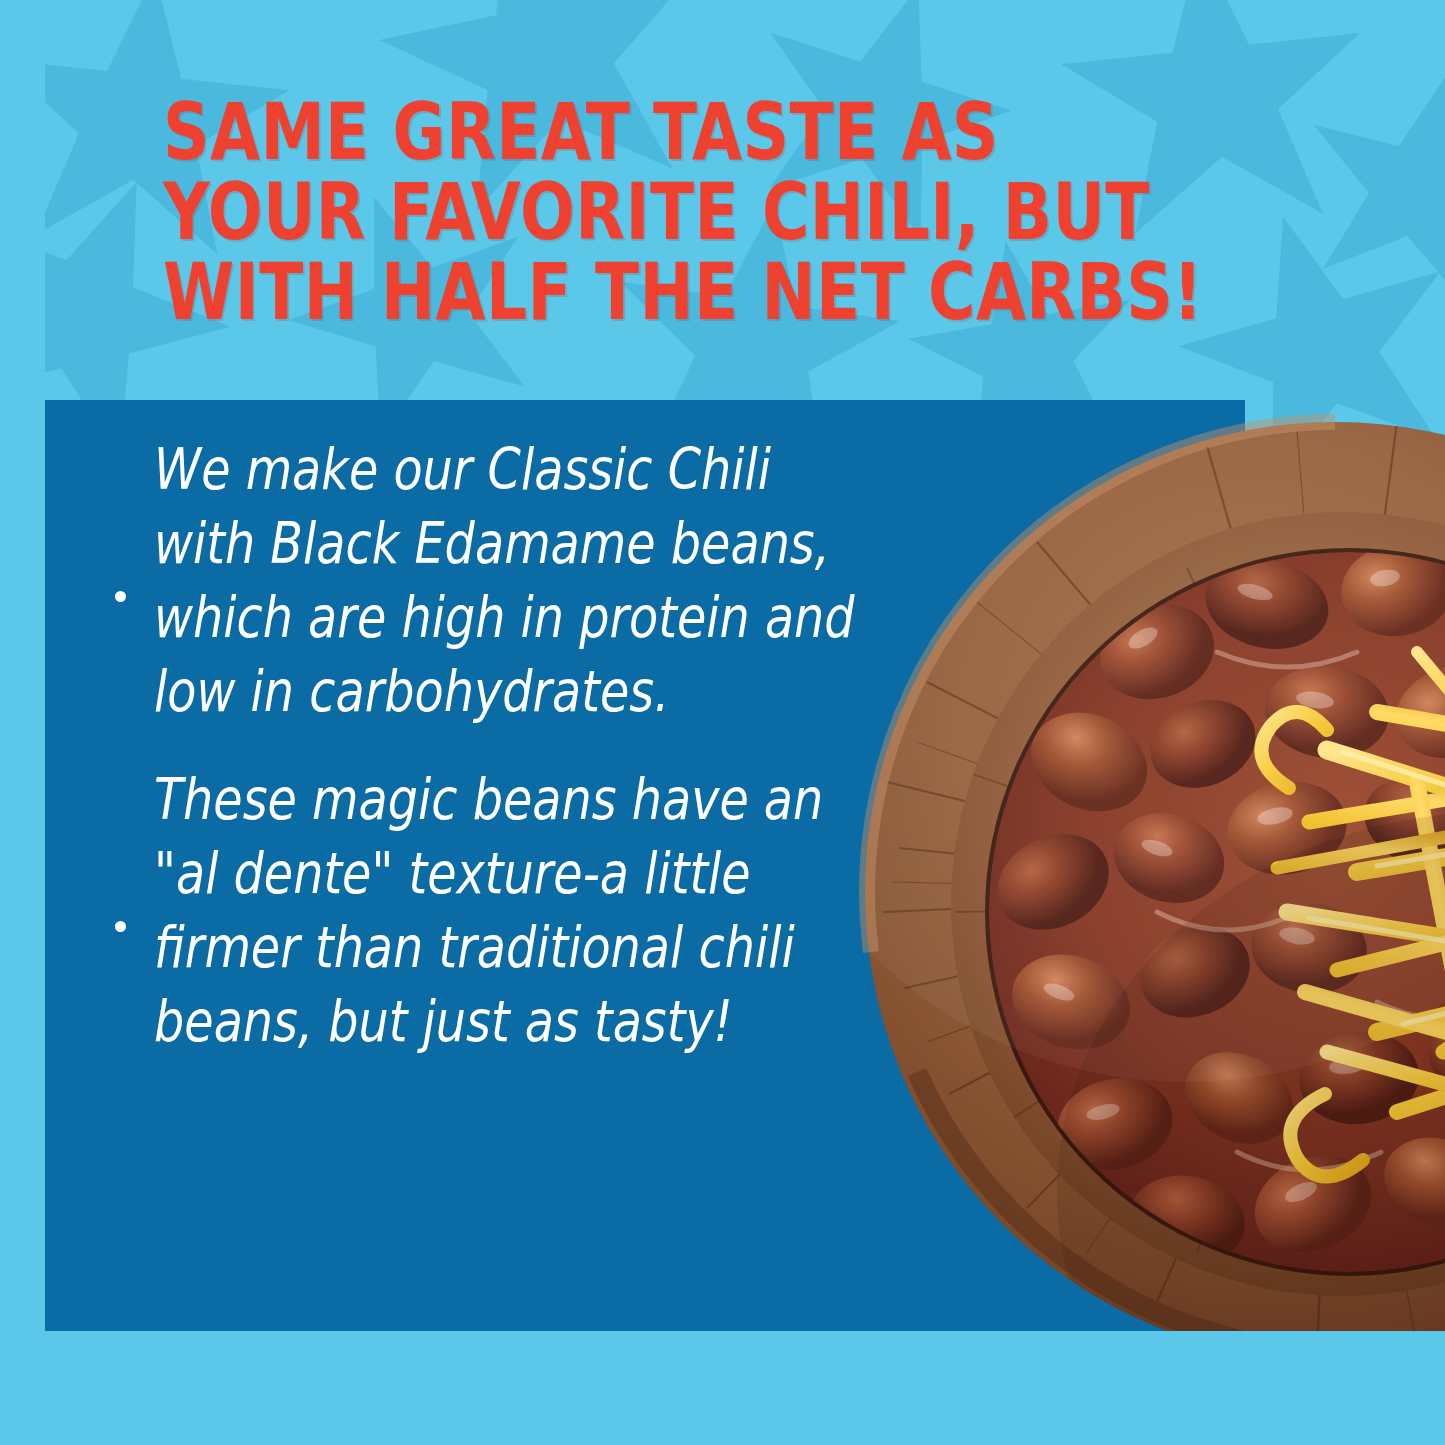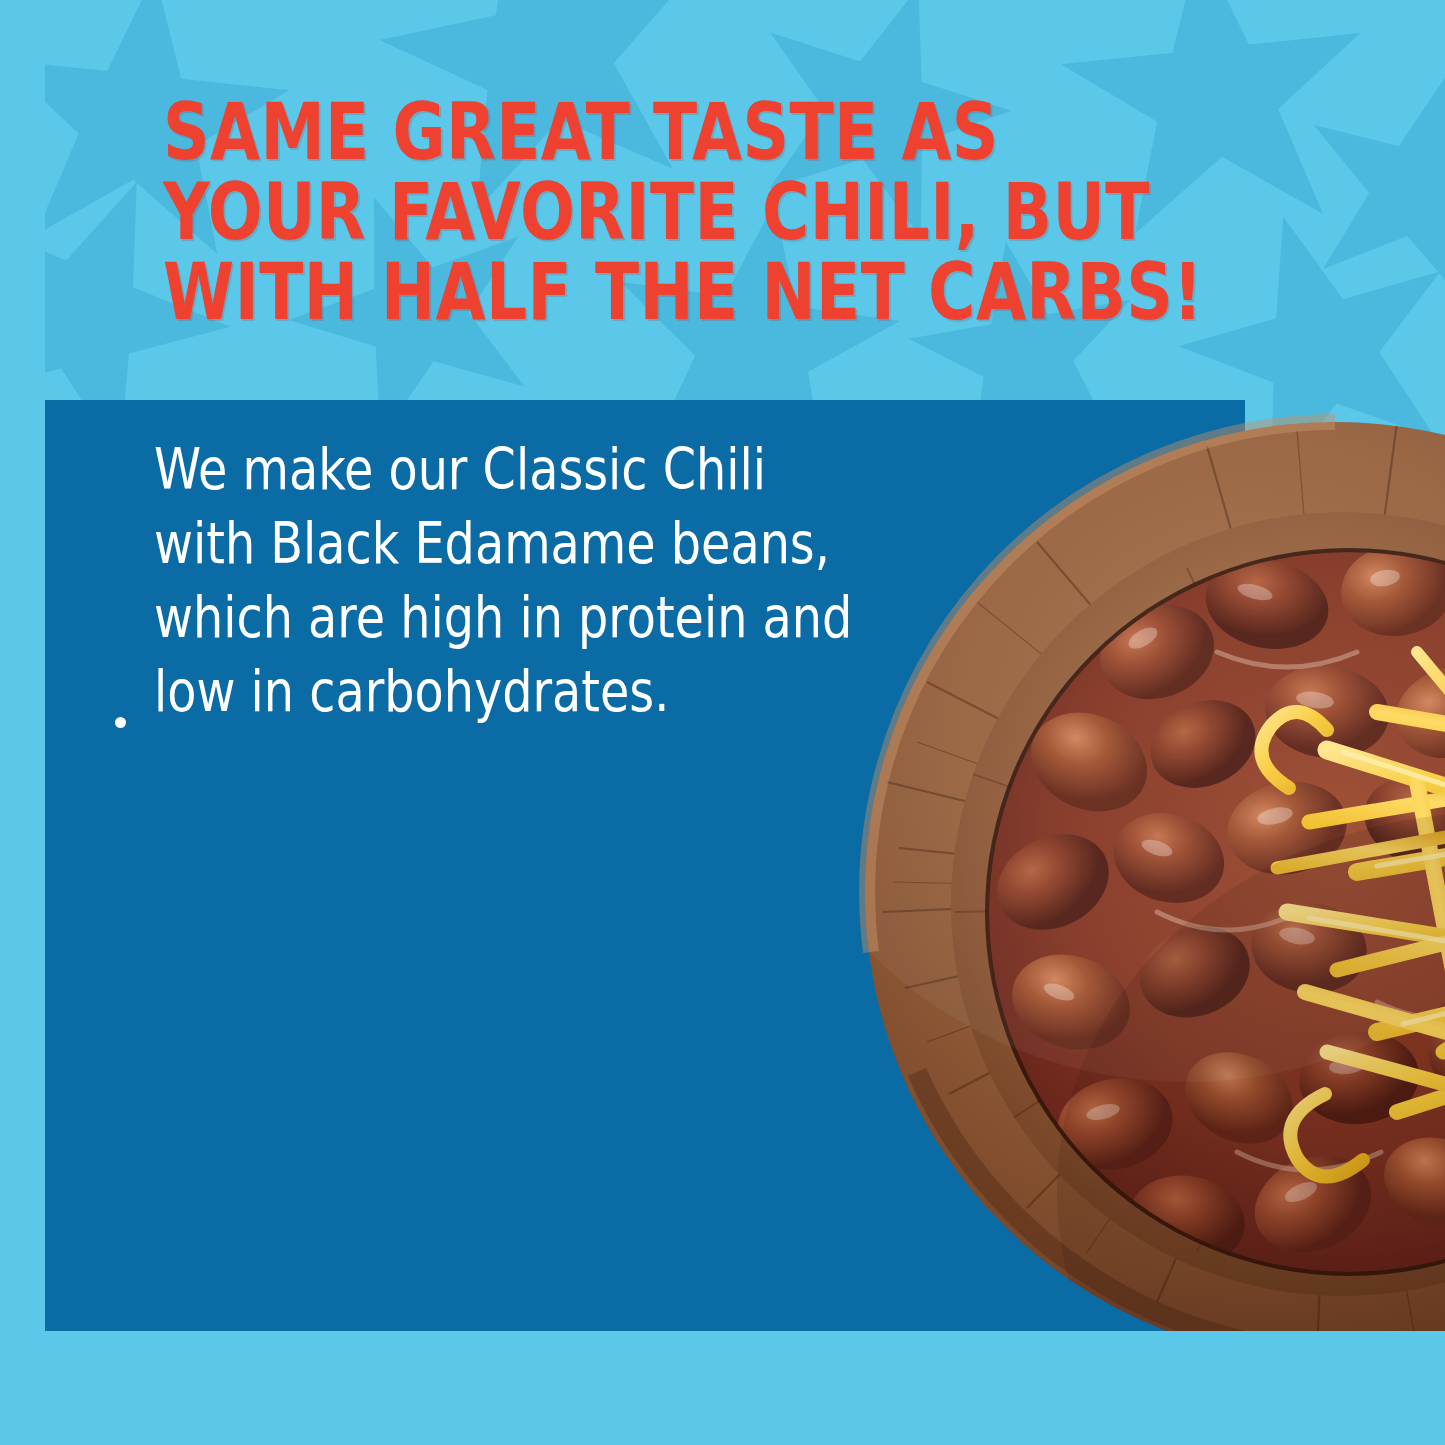--- a/index.html
+++ b/index.html
@@ -46,21 +46,21 @@
   .bullets {
     position:absolute;
     left:70px; top:432px;
     width:800px;
     z-index:6;
     color:#FFFFFF;
     font-family:"Liberation Sans Narrow","DejaVu Sans Condensed","Liberation Sans", sans-serif;
     font-size:57px;
     line-height:74px;
   }
-  .bullet-item { display:flex; align-items:flex-end; margin-bottom:34px; }
+  .bullet-item { display:flex; align-items:center; margin-bottom:34px;font-style:italic; }
   .bullet-dot {
     flex:0 0 auto;
     width:11px; height:11px;
     border-radius:50%;
     background:#FFFFFF;
     margin-top:32px;
     margin-right:28px;
   }
   .bullet-text {
     flex:1 1 auto;
@@ -346,15 +346,22 @@
   </div>
 
   <div class="bullets">
     <div class="bullet-item">
       <span class="bullet-dot"></span>
       <span class="bullet-text">We make our Classic Chili
 with Black Edamame beans,
 which are high in protein and
 low in carbohydrates.</span>
     </div>
+    <div class="bullet-item">
+      <span class="bullet-dot"></span>
+      <span class="bullet-text">These magic beans have an
+"al dente" texture-a little
+firmer than traditional chili
+beans, but just as tasty!</span>
+    </div>
   </div>
 
 </div>
 
 </body></html>

